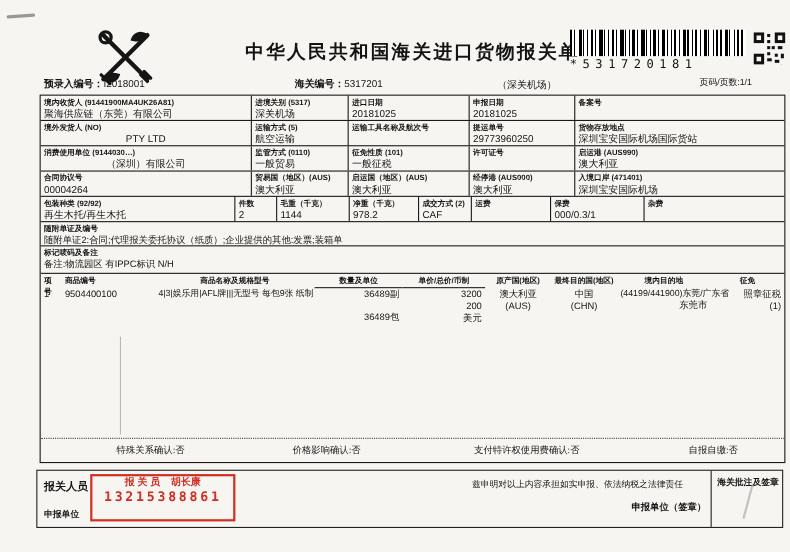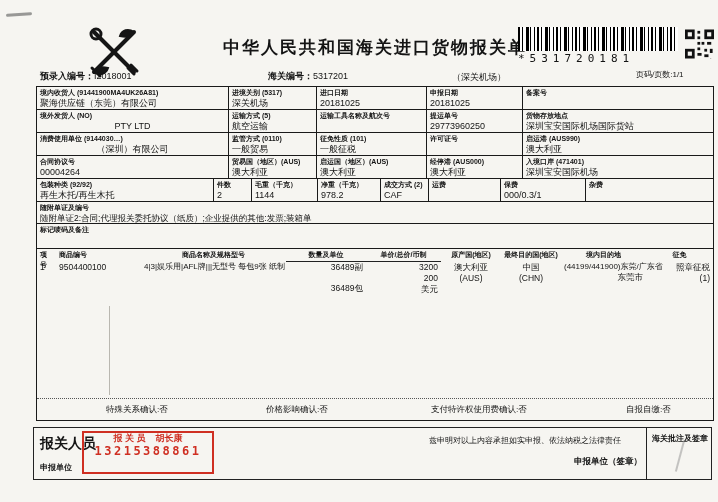--- a/index.html
+++ b/index.html
@@ -57,21 +57,21 @@
   .gblank{height:93px;position:relative;}
   .ghost{position:absolute;left:72px;top:0;bottom:4px;width:1px;background:#b9b7b0;}
 
   
   .confirm{position:relative;height:21px;font-size:8.5px;font-family:Liberation Serif, serif;}
   .confirm span{position:absolute;top:5px;white-space:nowrap;}
   .cf1{left:69px;}.cf2{left:229px;}.cf3{left:394px;}.cf4{left:589px;}
 
   
   .bottom-box{position:absolute;left:33px;top:427px;width:679px;height:53px;border:1.5px solid #222;box-sizing:border-box;}
-  .agent-label{position:absolute;left:6px;top:7px;font-size:14px;font-weight:bold;}
+  .agent-label{position:absolute;left:6px;top:7px;font-size:10px;font-weight:bold;}
   .unit-label{position:absolute;left:6px;top:34px;font-size:8px;font-weight:bold;}
   .stamp{position:absolute;left:48px;top:3px;width:132px;height:43px;border:2px solid #cf2f22;color:#cf2f22;text-align:center;box-sizing:border-box;font-weight:bold;}
   .stamp .s1{font-family:"DejaVu Sans Mono",monospace;font-size:11.5px;letter-spacing:1px;line-height:13px;margin-top:1px;}
   .stamp .s2{font-size:9px;line-height:11px;white-space:pre;}
   .stamp .s3{font-family:"DejaVu Sans Mono",monospace;font-size:12px;letter-spacing:2.5px;line-height:14px;}
   .declaration{position:absolute;left:395px;top:7px;font-size:8px;white-space:nowrap;}
   .sign-label{position:absolute;left:540px;top:28px;font-size:8.5px;font-weight:bold;}
   .bdivider{position:absolute;left:612px;top:0;bottom:0;border-left:1px solid #222;}
   .customs-note{position:absolute;left:618px;top:5px;font-size:8px;font-weight:bold;}
   .pen{position:absolute;left:645px;top:12px;width:2px;height:32px;background:#8f8f8f;opacity:.5;transform:rotate(15deg);}
@@ -255,20 +255,21 @@
       </div>
     </div>
 
     <div class="rdocs">
       <div class="lbl">随附单证及编号</div>
       <div class="val longval">随附单证2:合同;代理报关委托协议（纸质）;企业提供的其他:发票;装箱单</div>
     </div>
 
     <div class="rmarks">
       <div class="lbl">标记唛码及备注</div>
+      <div class="val longval">备注:物流园区 有IPPC标识 N/H</div>
     </div>
 
     <div class="goods">
       <div class="ghead">
         <div class="gh g1">项号</div>
         <div class="gh g2">商品编号</div>
         <div class="gh g3 c">商品名称及规格型号</div>
         <div class="gh g4 c u">数量及单位</div>
         <div class="gh g5 c u">单价/总价/币制</div>
         <div class="gh g6 c">原产国(地区)</div>

